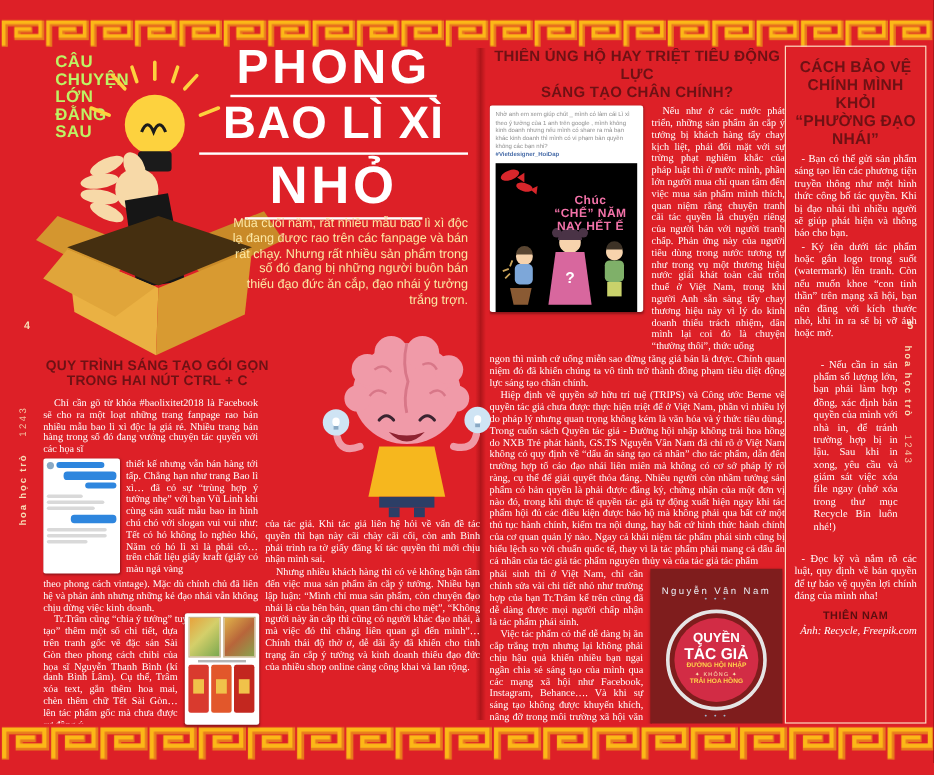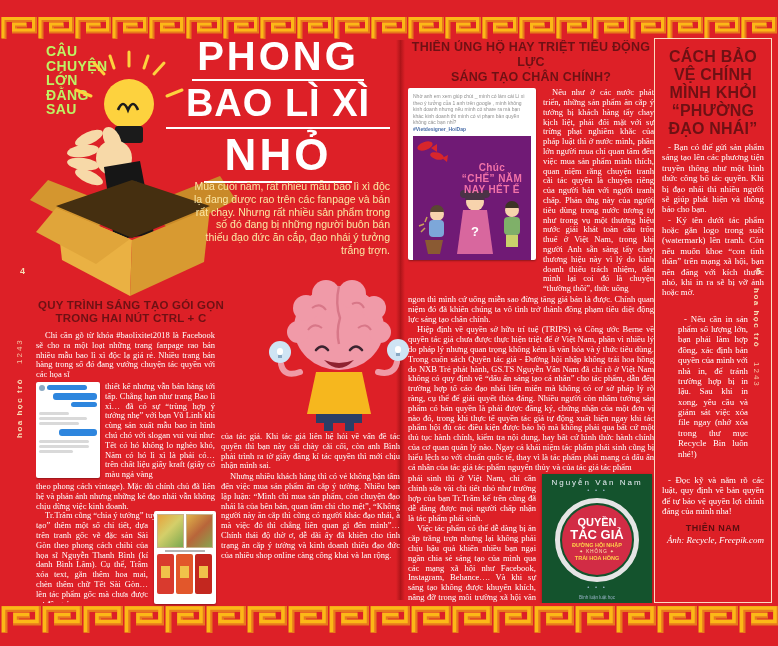--- a/index.html
+++ b/index.html
@@ -52,21 +52,21 @@
 
   
   .rmain{position:absolute;left:408px;top:40px;width:246px;height:563px;overflow:hidden;}
   .rowA{display:flex;gap:7px;}
   .rowB{display:flex;gap:6px;margin-top:2px;}
   .rowB .leftcol{width:128px;}
 
   
   .sidebox{position:absolute;left:654px;top:38px;width:118px;height:565px;box-sizing:border-box;
            border:1px solid rgba(255,240,210,.9);padding:9px 7px;overflow:hidden;}
-  .sidebox .shead{font-size:16px;margin-bottom:4px;}
+  .sidebox .shead{font-size:13px;margin-bottom:4px;}
   .sidebox .b{font-size:8.8px;line-height:1.18;text-align:justify;margin-top:3px;text-indent:6px;}
   .sauthor{margin-top:7px;text-align:center;color:#5c0d0f;
            font:800 9px "Liberation Sans",sans-serif;letter-spacing:.5px;}
   .scredit{margin-top:2px;text-align:right;font-style:italic;font-size:9px;line-height:1.25;color:#fff;}
 
   
   .gutter{position:absolute;left:396px;top:40px;width:9px;height:560px;
           background:linear-gradient(to right,rgba(0,0,0,0),rgba(90,0,0,.35),rgba(0,0,0,0));}
 
   
@@ -85,32 +85,32 @@
   .thumb.v2{background:linear-gradient(135deg,#e0b34a 0%,#b8653a 50%,#88a44e 100%);}
   .cap{height:2px;background:#b5b5b5;width:70%;margin:2px auto;}
   .envs{display:flex;gap:2px;margin-top:2px;}
   .env{width:17px;height:40px;border-radius:2px;background:#d93a2e;position:relative;}
   .env.v2{background:#e2572b;} .env.v3{background:#c3271f;}
   .env::after{content:"";position:absolute;left:4px;top:12px;width:9px;height:12px;background:#f0c24a;}
 
   .fbcard{width:128px;height:172px;flex:0 0 128px;padding:5px;box-sizing:border-box;overflow:hidden;}
   .fbtxt{color:#8f8f8f;font:5px/1.3 "Liberation Sans",sans-serif;text-align:left;}
   .fbtag{color:#4a6ea9;font:700 5px/1.4 "Liberation Sans",sans-serif;}
-  .fbillo{position:relative;margin-top:3px;height:128px;background:#701a75;overflow:hidden;}
+  .fbillo{position:relative;margin-top:3px;height:128px;background:#000000;overflow:hidden;}
   .fbwish{position:absolute;right:3px;top:26px;width:72px;text-align:center;color:#f272a8;
           font:800 10px/1.12 "Liberation Sans",sans-serif;letter-spacing:.4px;}
   .fbwish span{display:block;}
 
   
-  .book{width:110px;height:172px;flex:0 0 110px;background:#14532d;box-sizing:border-box;
-        padding-top:4px;text-align:center;font-family:"Liberation Sans",sans-serif;
+  .book{width:110px;height:172px;flex:0 0 110px;background:#7f1d1d;box-sizing:border-box;
+        padding-top:14px;text-align:center;font-family:"Liberation Sans",sans-serif;
         box-shadow:0 1px 3px rgba(0,0,0,.4);}
   .bauthor{color:#e8eef4;font-size:8px;letter-spacing:2px;}
   .bdots{color:#9ab4c9;font-size:6px;line-height:1.2;letter-spacing:2px;}
-  .bring{width:84px;height:84px;margin:3px auto 2px;border:5px solid #e5e5e5;border-radius:50%;
+  .bring{width:84px;height:84px;margin:3px auto 2px;border:3px solid #e5e5e5;border-radius:50%;
          display:flex;align-items:center;justify-content:center;box-sizing:border-box;}
   .bdisc{width:70px;height:70px;border-radius:50%;background:#d22c45;display:flex;flex-direction:column;
          align-items:center;justify-content:center;}
   .bt1{color:#fff;font-weight:800;font-size:11px;line-height:1.0;}
   .bt2{color:#fff;font-weight:800;font-size:13px;line-height:1.05;}
   .bs1,.bs3{color:#ffd24a;font-weight:700;font-size:5.5px;line-height:1.3;}
   .bs2{color:#ffe9b0;font-size:4.5px;line-height:1.2;letter-spacing:1px;}
   .bfoot{color:#9ab4c9;font-size:4.5px;line-height:1.5;margin-top:4px;}
 </style>
 </head>

